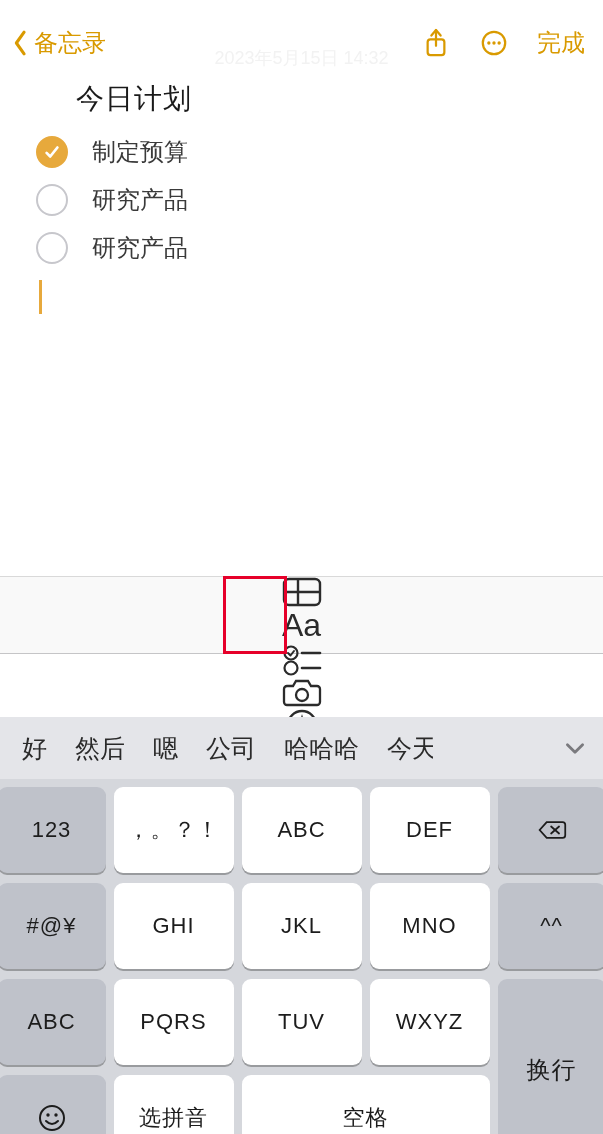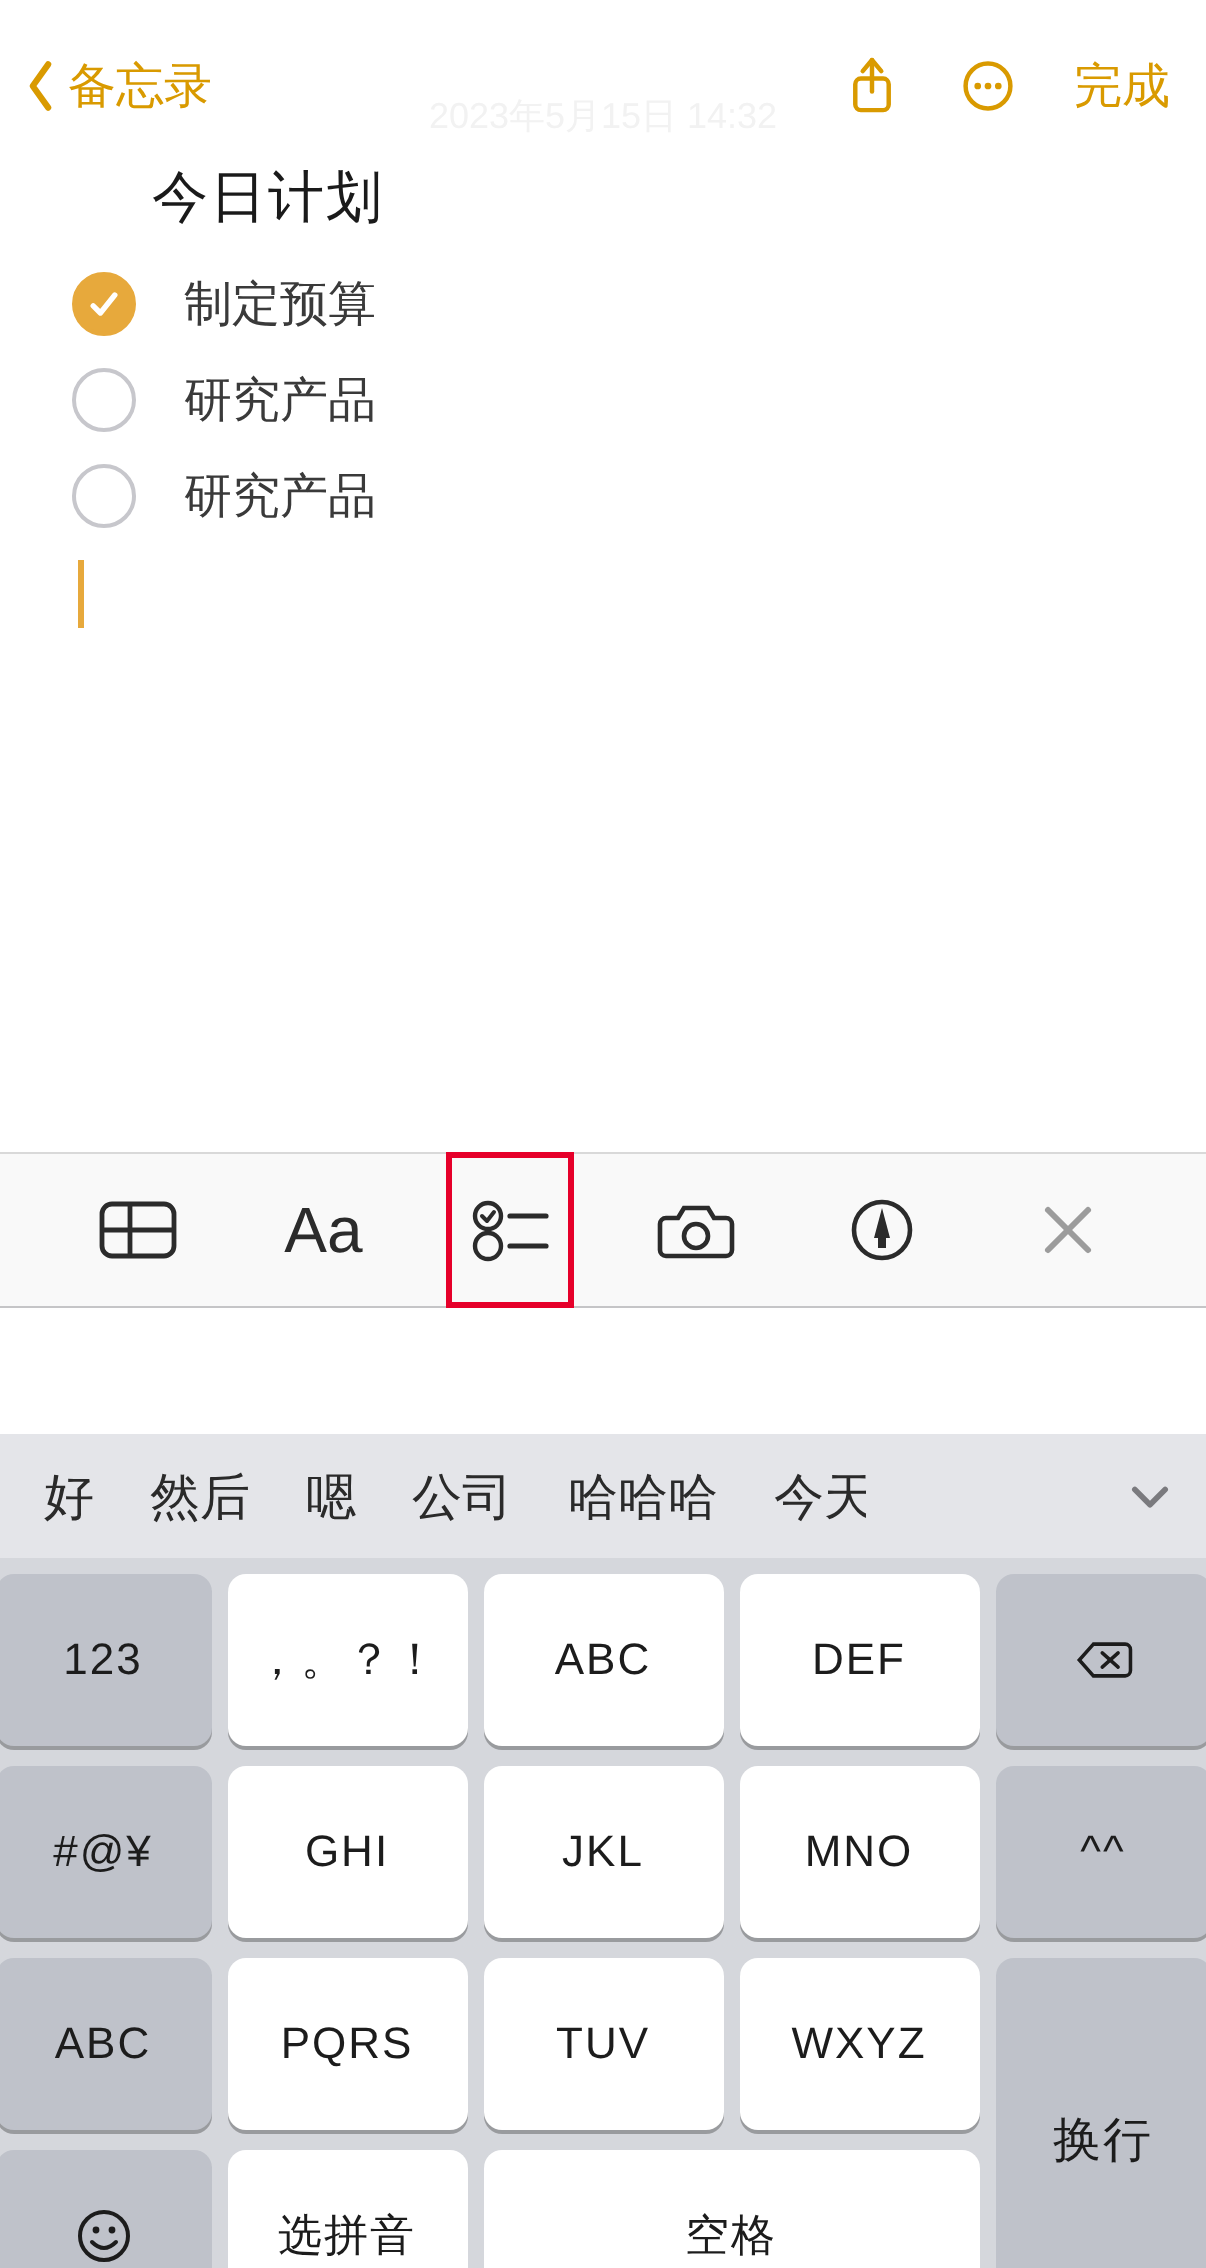--- a/index.html
+++ b/index.html
@@ -33,21 +33,21 @@
   }
   .check-circle.checked { background: #e7a93c; border-color: #e7a93c; }
   .check-circle.checked svg { width: 18px; height: 18px; }
   .check-text { font-size: 24px; color: #3a3a3a; }
   .cursor { width: 3px; height: 34px; background: #e7a93c; margin-left: 3px; }
 
   
   .fmtbar {
     position: absolute; left: 0; right: 0; top: 576px; height: 78px;
     background: #f9f9f9; border-top: 1px solid #d9d9d9; border-bottom: 1px solid #c5c5c7;
-    display: flex; align-items: center; justify-content: space-around; padding: 0 22px;
+    display: flex; align-items: center; justify-content: space-around; padding: 0 22px; flex-direction: column;
   }
   .fmt-btn { width: 60px; height: 60px; display:flex; align-items:center; justify-content:center; color:#2b2b2b; position:relative; }
   .fmt-btn.dim { color: #9c9c9c; }
   .fmt-btn.aa { font-size: 32px; font-weight: 500; }
   .hl-box {
     position: absolute; border: 3px solid #e6002a; pointer-events:none;
     top: 576px; height: 78px; width: 64px;
   }
 
   

